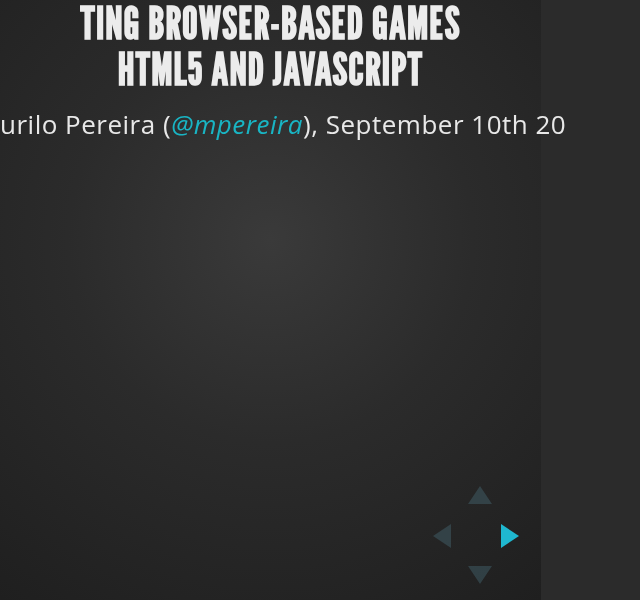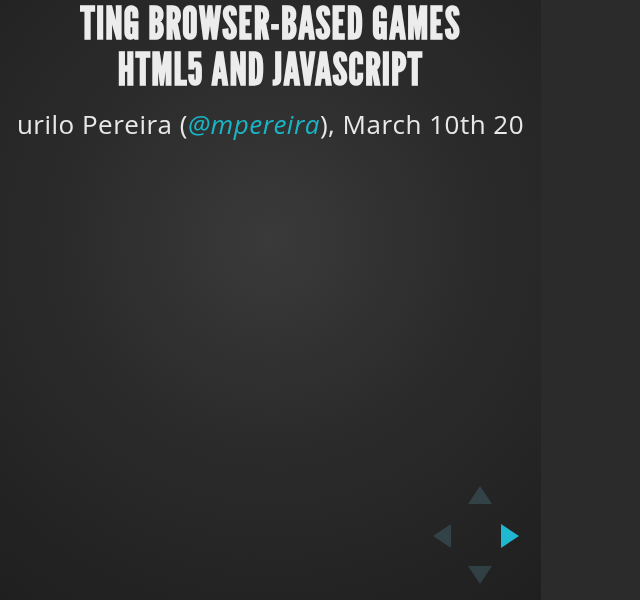--- a/index.html
+++ b/index.html
@@ -92,21 +92,21 @@
 </style>
 </head>
 <body>
 
 <div class="slide">
   <h1 class="title">
     <span>TING BROWSER-BASED GAMES </span>
     <span class="line2">HTML5 AND JAVASCRIPT</span>
   </h1>
   <div class="byline">
-    <span>urilo Pereira (</span><a href="#">@mpereira</a><span>), March 10th 20</span>
+    <span>urilo Pereira (</span><a href="#">@mpereira</a><span>), September 10th 20</span>
   </div>
 
   <div class="controls">
     <div class="arrow arrow-up disabled"></div>
     <div class="arrow arrow-left disabled"></div>
     <div class="arrow arrow-right enabled"></div>
     <div class="arrow arrow-down disabled"></div>
   </div>
 </div>
 

